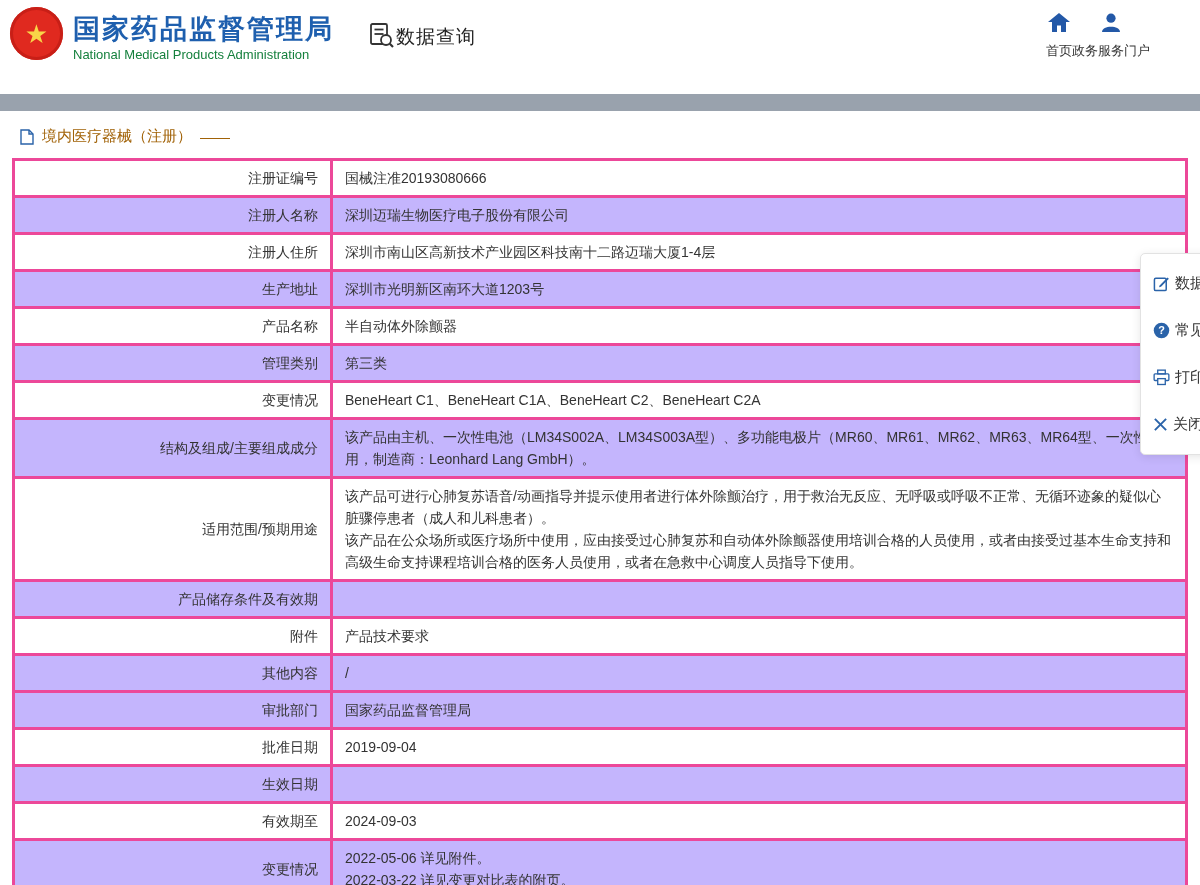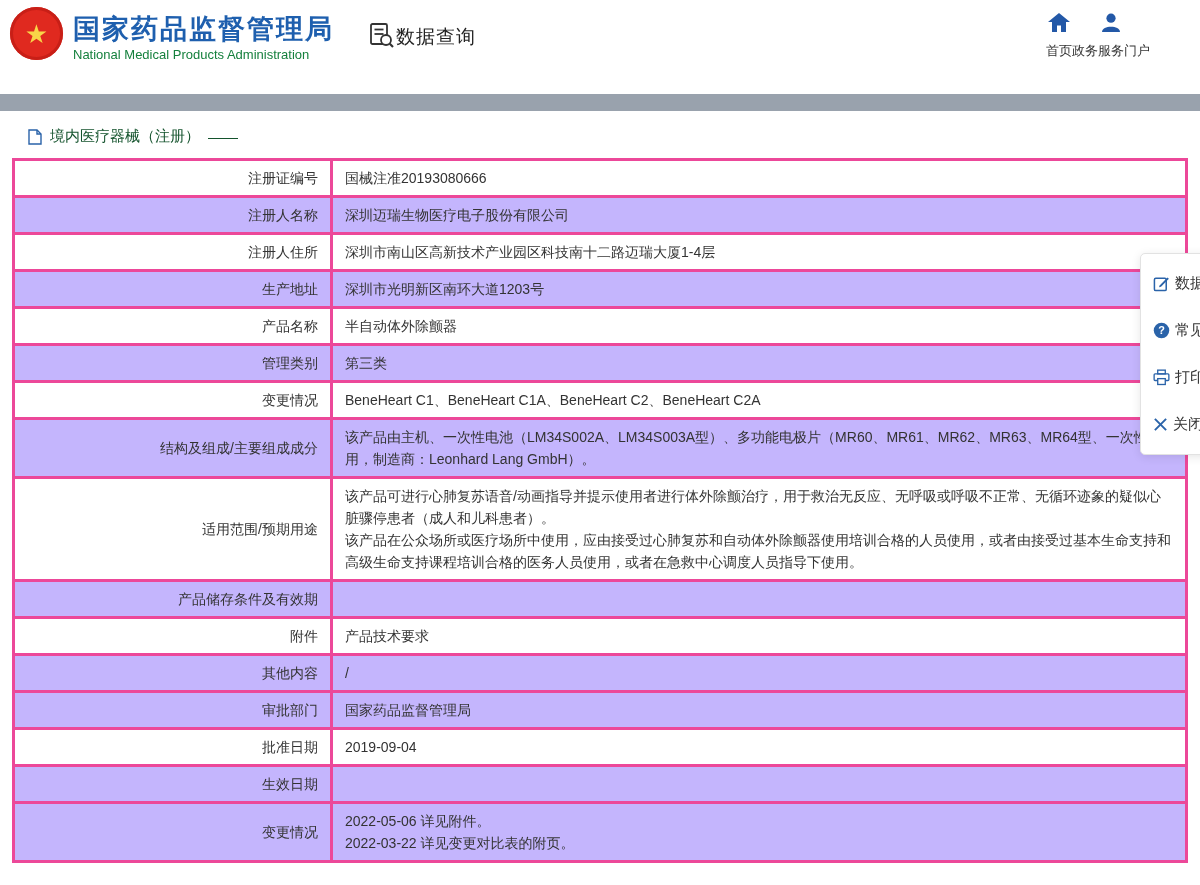--- a/index.html
+++ b/index.html
@@ -21,22 +21,22 @@
   .data-query .dq-label { font-size:19px; color:#222; letter-spacing:1px; }
   .top-nav { position:absolute; right:50px; top:13px; display:flex; }
   .top-nav .nav-item { display:flex; flex-direction:column; align-items:center;
     gap:6px; cursor:pointer; }
   .top-nav .nav-label { font-size:13px; color:#333; }
 
   
   .band { width:100%; height:17px; background:#99a2ad; }
 
   
-  .breadcrumb { display:flex; align-items:center; gap:8px; padding:16px 12px 12px 28px;
-    font-size:15px; color:#14532d; }
+  .breadcrumb { display:flex; align-items:center; gap:8px; padding:16px 12px 12px 20px;
+    font-size:15px; color:#a16207; }
   .breadcrumb .bc-icon { display:flex; align-items:center; }
 
   
   .info-table { width:calc(100% - 24px); margin:0 12px; border-collapse:collapse; }
   .info-table td { border:3px solid #ec4899; font-size:14px; line-height:22px;
     padding:6px 12px; vertical-align:middle; }
   .info-table td.label-cell { width:318px; text-align:right; color:#333; }
   .info-table tr.even { background:#c4b5fd; }
   .info-table tr.odd { background:#ffffff; }
 
@@ -160,20 +160,24 @@
         <td class="value-cell">国家药品监督管理局</td>
       </tr>
       <tr class="odd">
         <td class="label-cell">批准日期</td>
         <td class="value-cell">2019-09-04</td>
       </tr>
       <tr class="even">
         <td class="label-cell">生效日期</td>
         <td class="value-cell"></td>
       </tr>
+      <tr class="odd">
+        <td class="label-cell">有效期至</td>
+        <td class="value-cell">2024-09-03</td>
+      </tr>
       <tr class="even">
         <td class="label-cell">变更情况</td>
         <td class="value-cell">2022-05-06 详见附件。<br>2022-03-22 详见变更对比表的附页。</td>
       </tr>
     </tbody>
 </table>
 
 <div class="side-panel" id="side-panel">
     <div class="panel-item">
       <span class="panel-icon">

